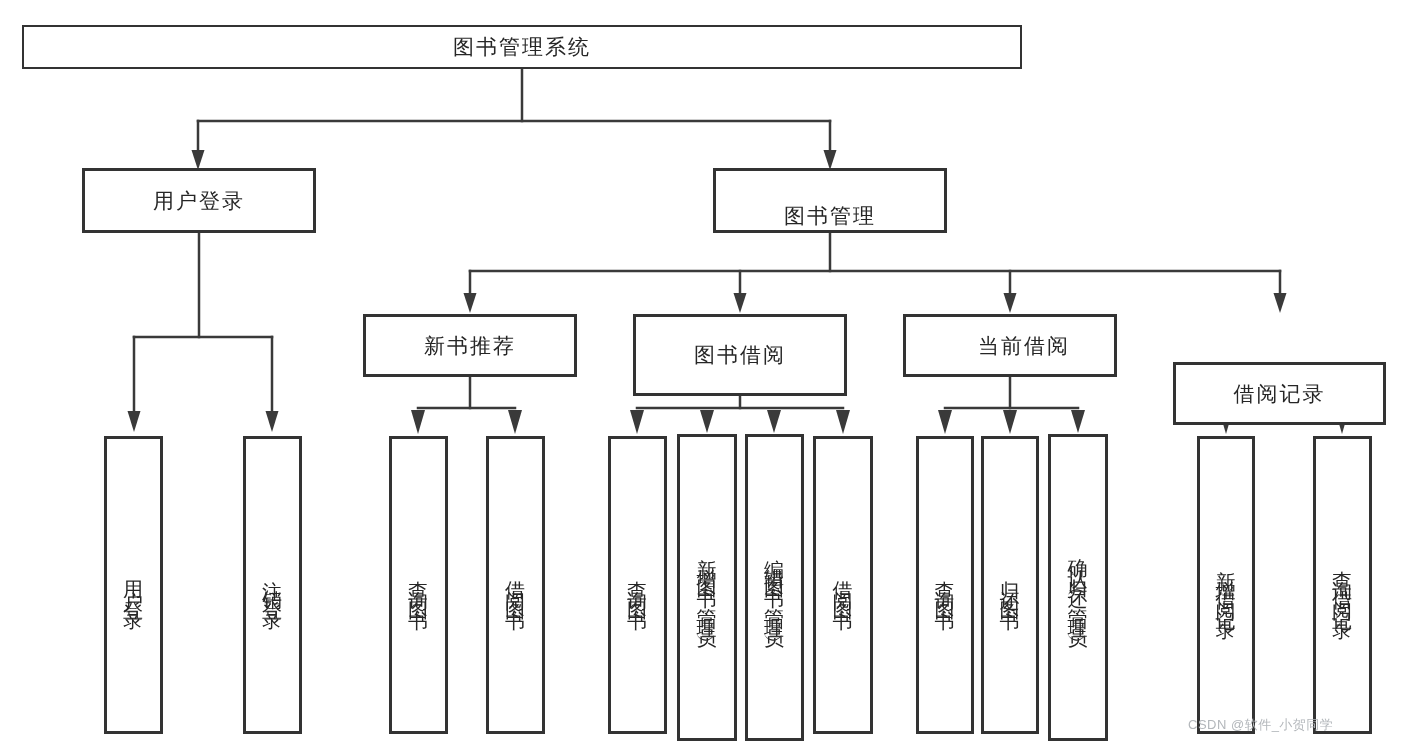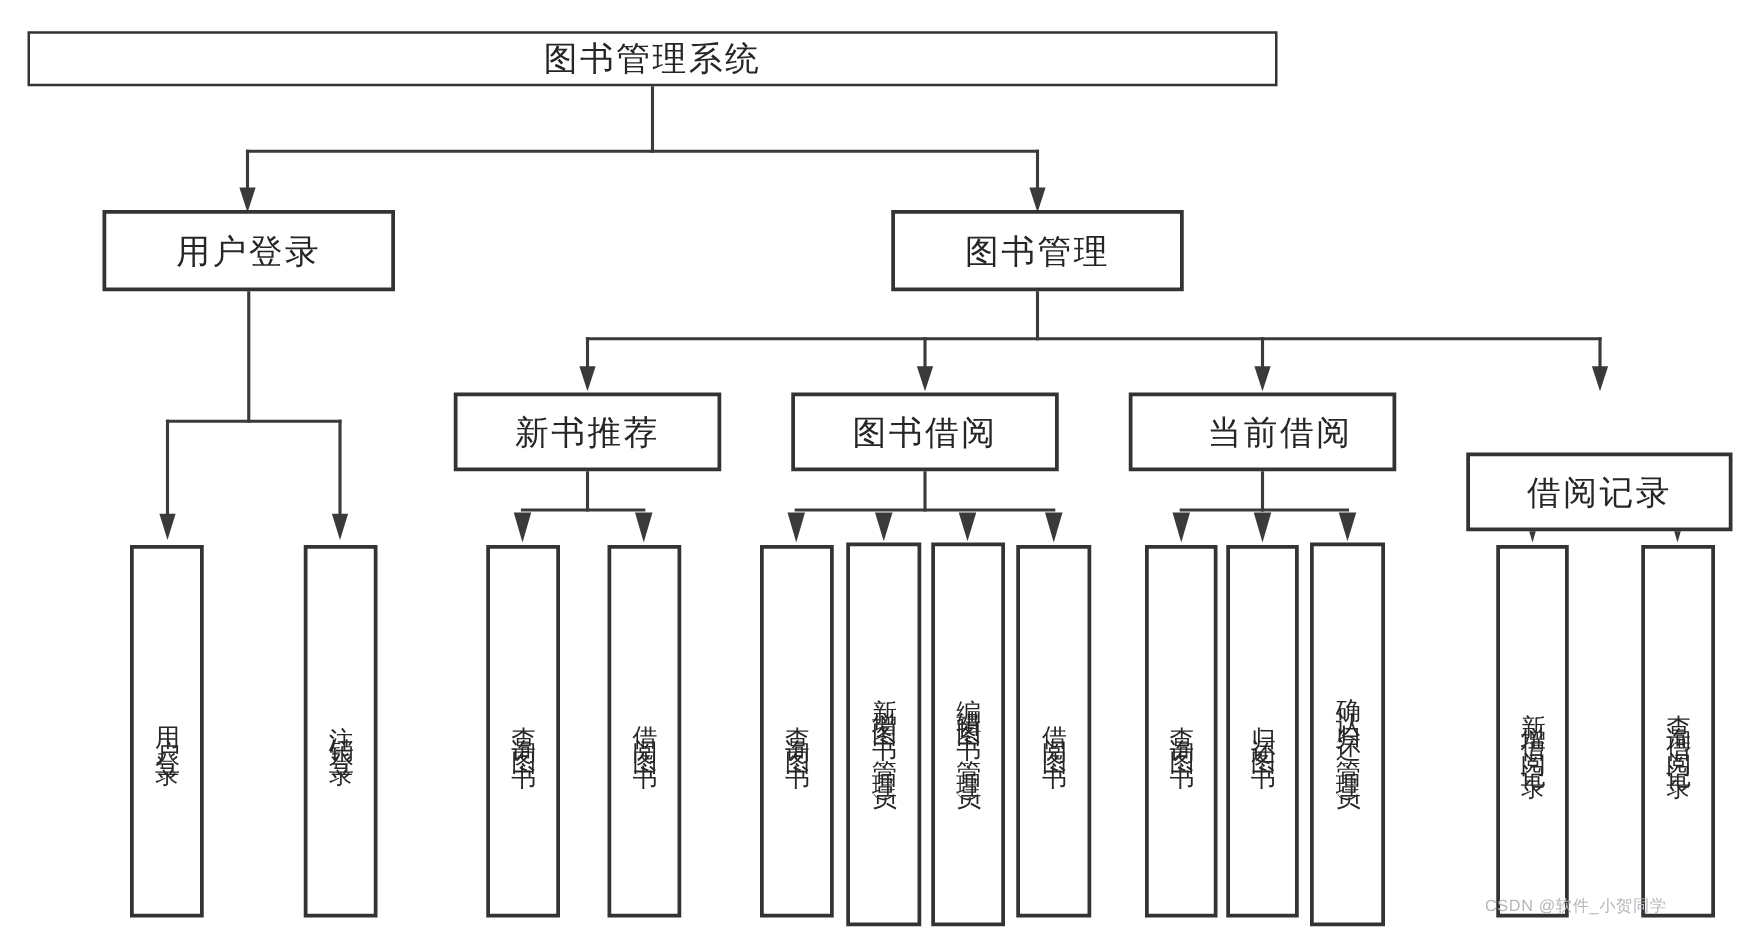--- a/index.html
+++ b/index.html
@@ -23,21 +23,21 @@
     box-sizing: border-box;
     background: #ffffff;
     border: 3px solid #333333;
     display: flex;
     align-items: center;
     justify-content: center;
     z-index: 2;
   }
   .box.title-box { border-width: 2px; }
   .hlabel {
-    font-size: 27px;
+    font-size: 21px;
     letter-spacing: 2px;
     white-space: nowrap;
     color: #262626;
   }
   .vlabel {
     writing-mode: vertical-rl;
     text-orientation: mixed;
     font-size: 20px;
     letter-spacing: 10px;
     line-height: 1;
@@ -122,28 +122,28 @@
     </g>
   </svg>
 
   <div class="box title-box" style="left:22px; top:25px; width:1000px; height:44px;">
     <span class="hlabel">图书管理系统</span>
   </div>
 
   <div class="box" style="left:82px; top:168px; width:234px; height:65px;">
     <span class="hlabel">用户登录</span>
   </div>
-  <div class="box" style="left:713px; top:168px; width:234px; height:65px;">
+  <div class="box" style="left:713px; top:168px; width:234px; height:65px;align-items:flex-end;">
     <span class="hlabel">图书管理</span>
   </div>
 
   <div class="box" style="left:363px; top:314px; width:214px; height:63px;font-family:Liberation Mono, monospace;">
     <span class="hlabel">新书推荐</span>
   </div>
-  <div class="box" style="left:633px; top:314px; width:214px; height:63px;">
+  <div class="box" style="left:633px; top:314px; width:214px; height:82px;">
     <span class="hlabel">图书借阅</span>
   </div>
   <div class="box" style="left:903px; top:314px; width:214px; height:63px;padding-left:28px;">
     <span class="hlabel">当前借阅</span>
   </div>
   <div class="box" style="left:1173px; top:314px; width:213px; height:63px;margin-top:48px;">
     <span class="hlabel">借阅记录</span>
   </div>
 
   <div class="box" style="left:104px; top:436px; width:59px; height:298px;">

